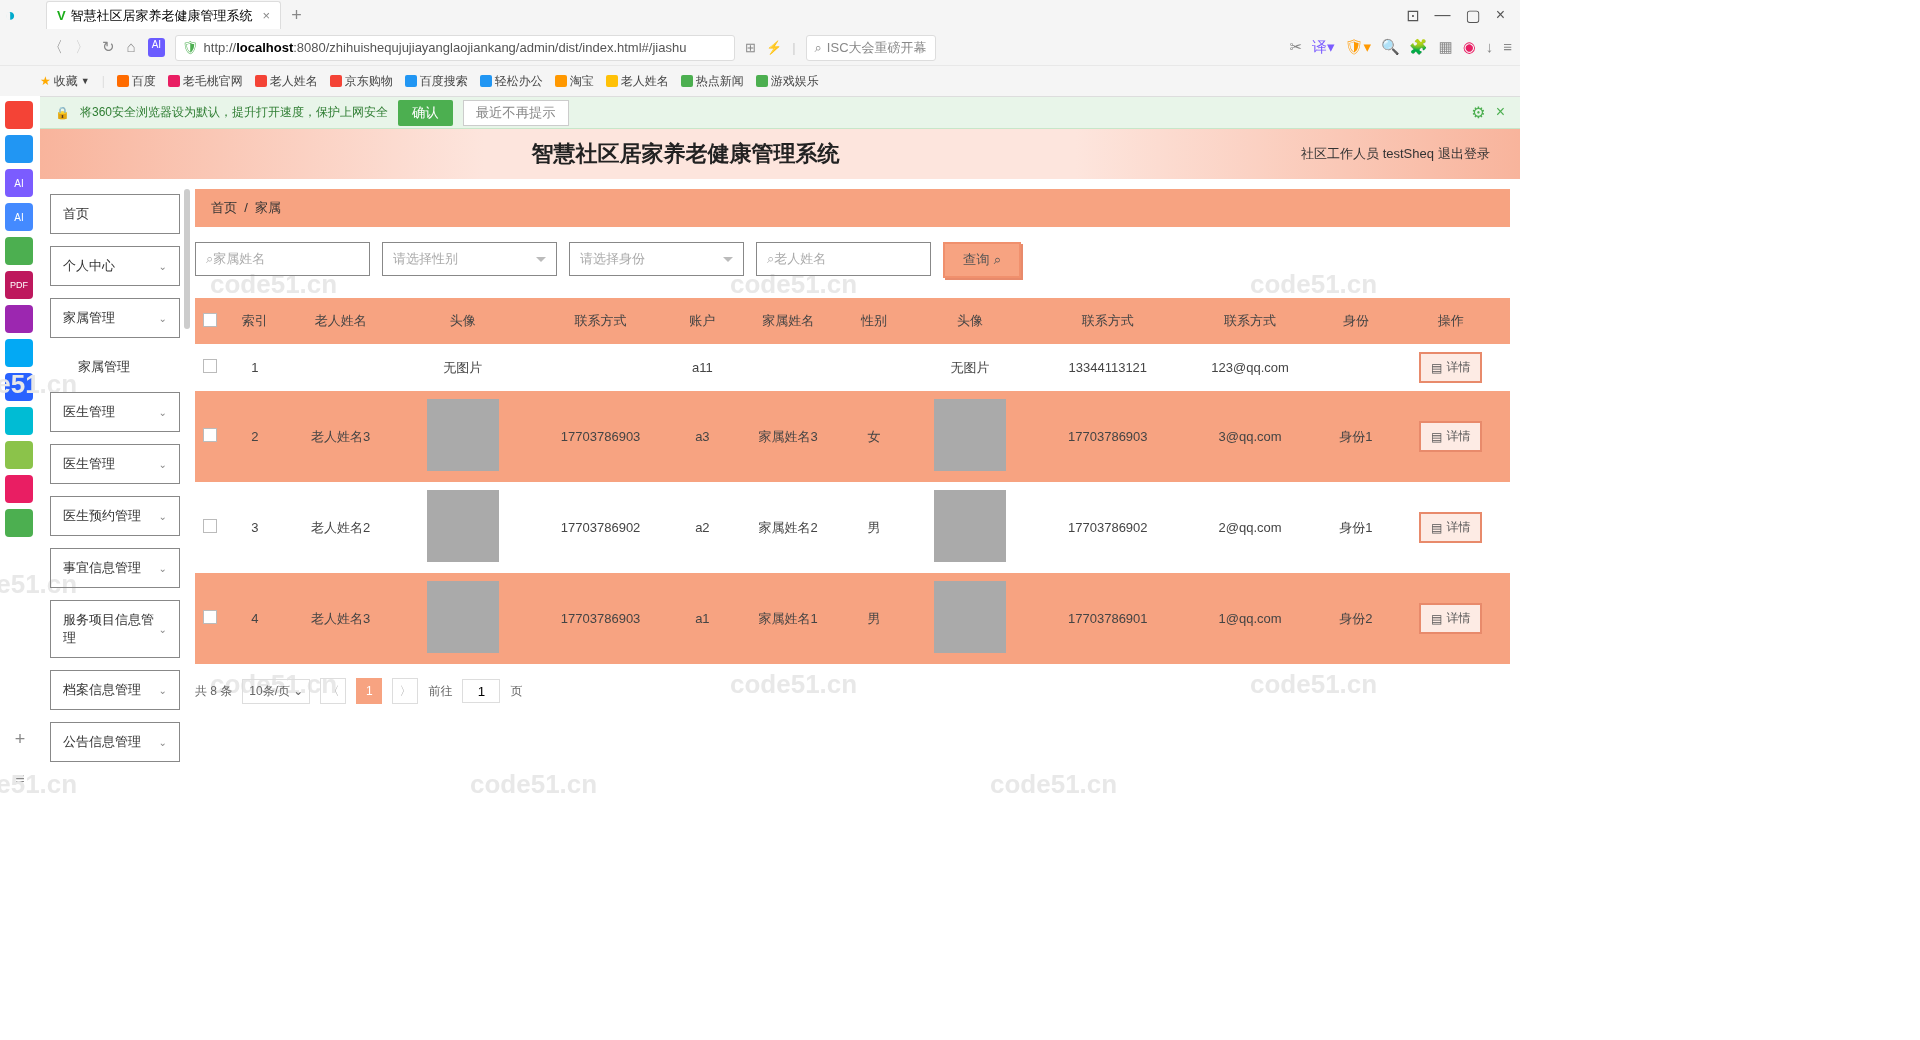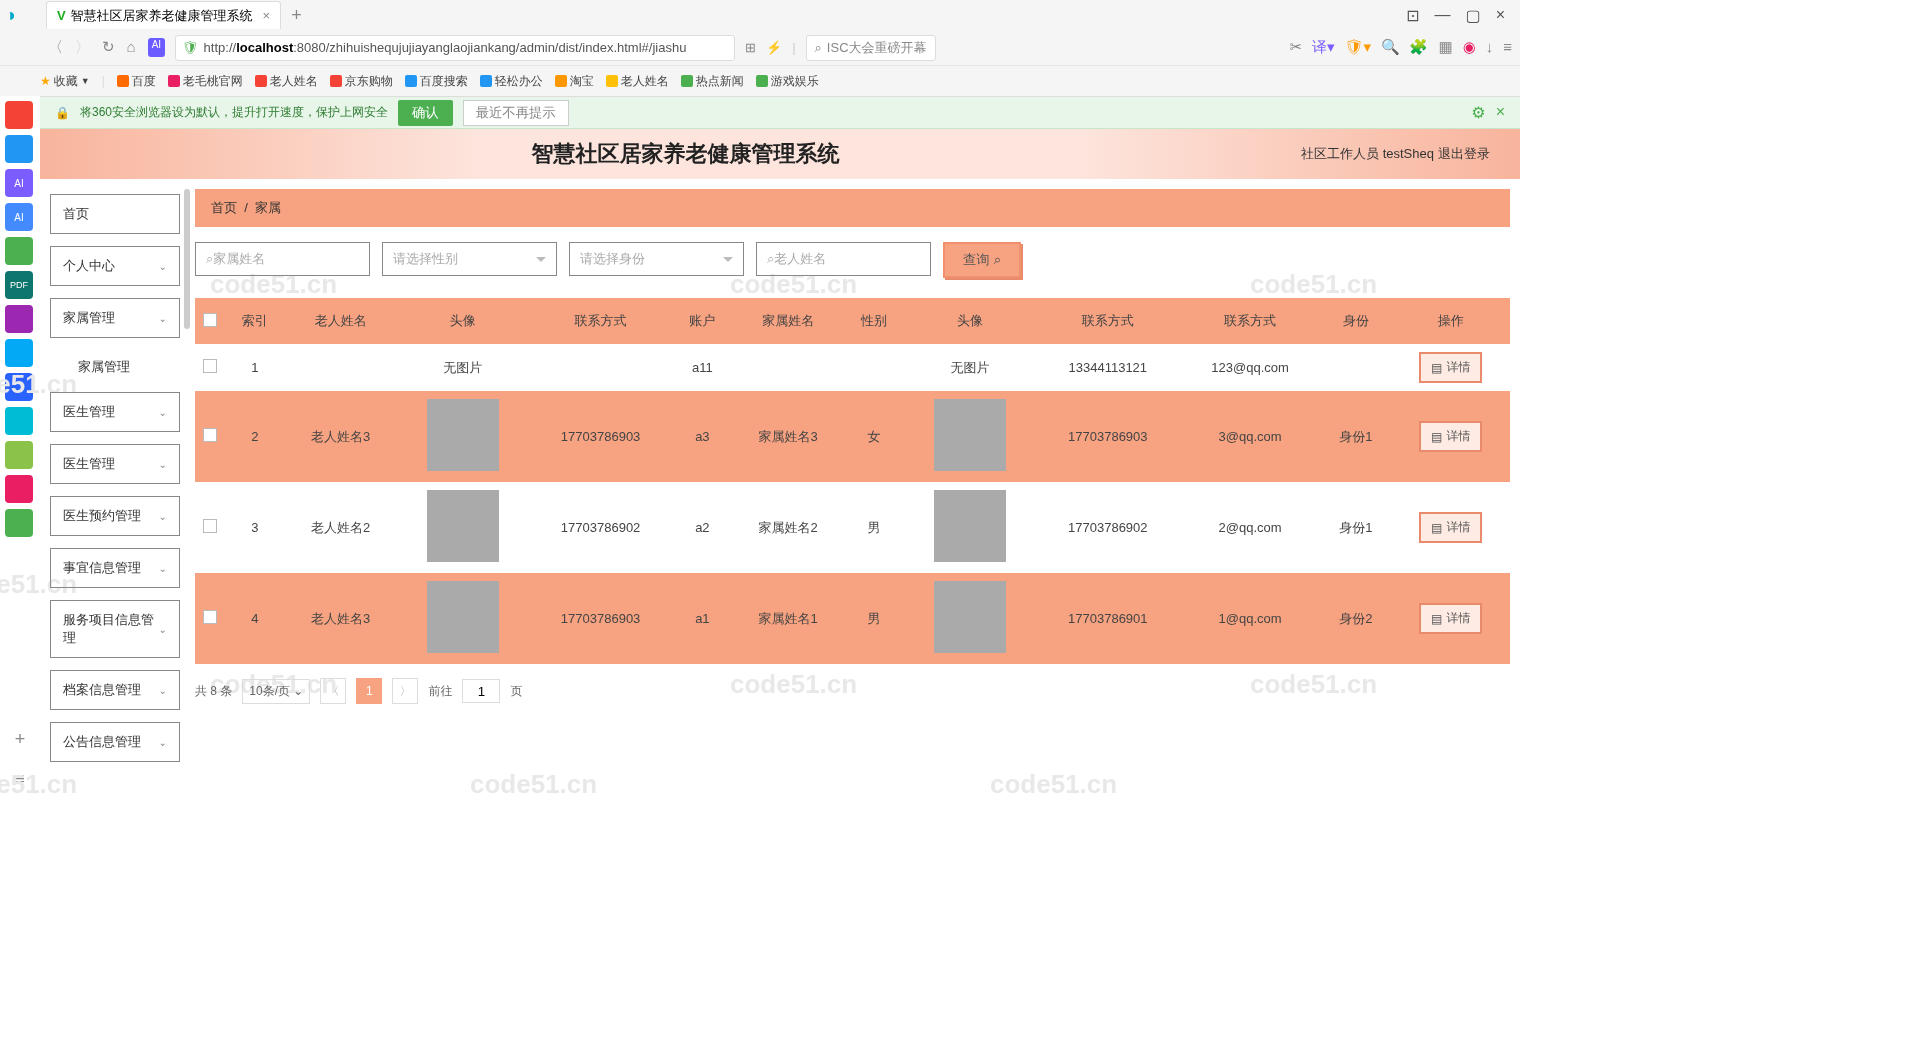--- a/index.html
+++ b/index.html
@@ -182,21 +182,21 @@
       </span>
   </div>
 </div>
 
 <div class="side-icons">
   <div class="side-icon" style="background:#f44336;"></div>
   <div class="side-icon" style="background:#2196f3;"></div>
   <div class="side-icon" style="background:#7b5cff;color:#fff;display:flex;align-items:center;justify-content:center;font-size:10px;">AI</div>
   <div class="side-icon" style="background:#448aff;color:#fff;display:flex;align-items:center;justify-content:center;font-size:10px;">AI</div>
   <div class="side-icon" style="background:#4caf50;"></div>
-  <div class="side-icon" style="background:#0f766e;color:#fff;display:flex;align-items:center;justify-content:center;font-size:9px;">PDF</div>
+  <div class="side-icon" style="background:#be185d;color:#fff;display:flex;align-items:center;justify-content:center;font-size:9px;">PDF</div>
   <div class="side-icon" style="background:#9c27b0;"></div>
   <div class="side-icon" style="background:#03a9f4;"></div>
   <div class="side-icon" style="background:#2962ff;"></div>
   <div class="side-icon" style="background:#00bcd4;"></div>
   <div class="side-icon" style="background:#8bc34a;"></div>
   <div class="side-icon" style="background:#e91e63;"></div>
   <div class="side-icon" style="background:#4caf50;"></div>
   <div style="height:180px"></div>
   <span style="text-align:center;color:#888;font-size:18px;">+</span>
   <span style="text-align:center;color:#888;font-size:16px;margin-top:14px;">≡</span>

